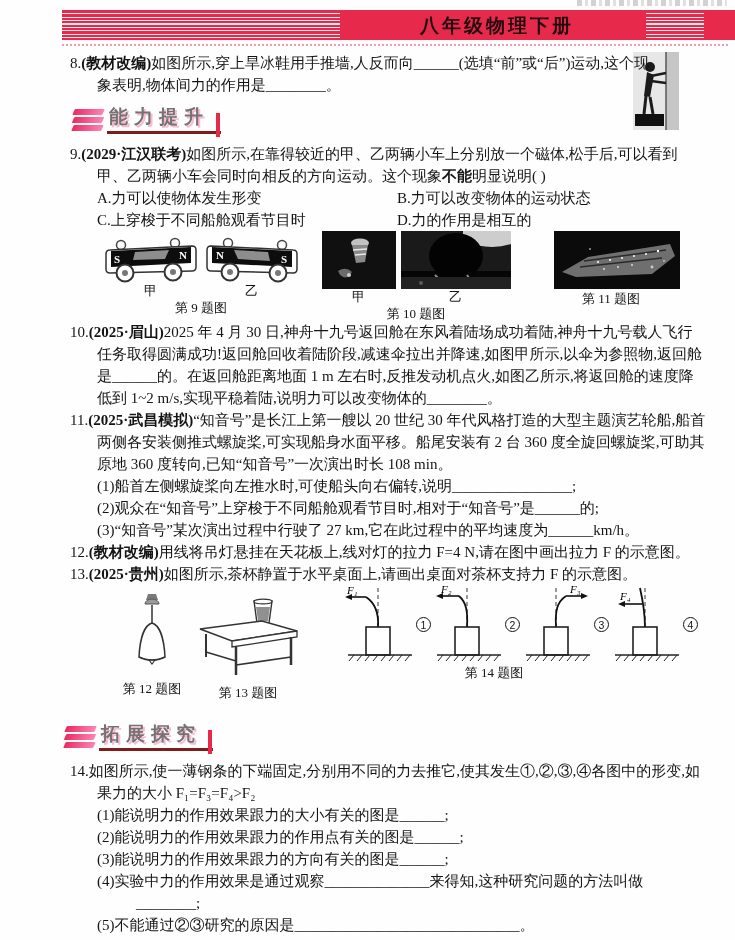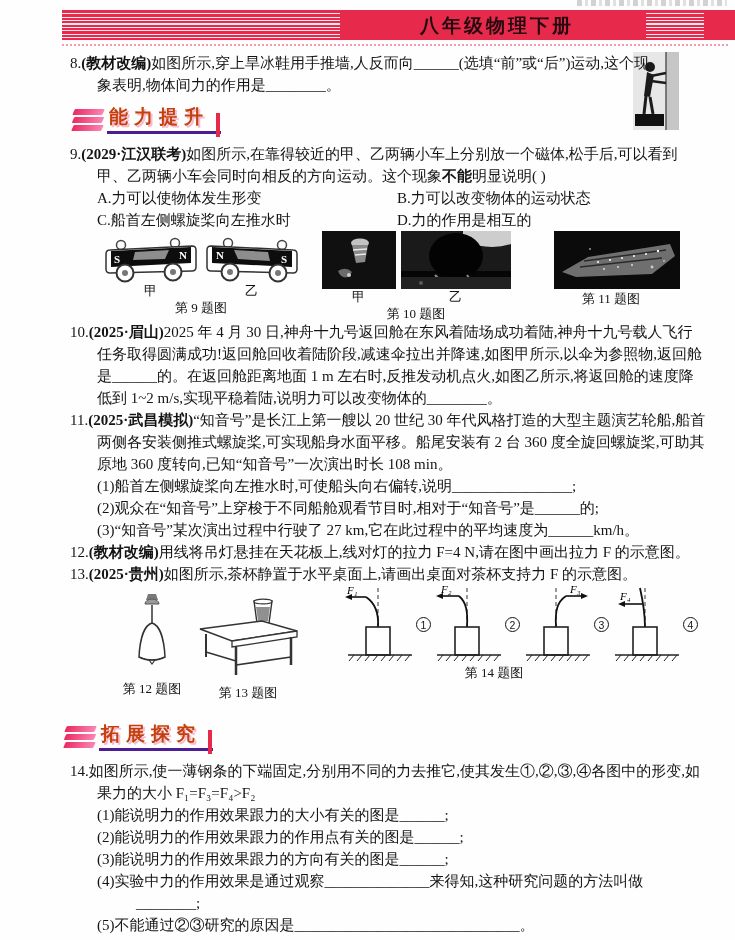--- a/index.html
+++ b/index.html
@@ -40,22 +40,22 @@
   .options { margin-left:27px; display:grid; grid-template-columns:300px auto; }
 
   
   .section-header { margin:7px 0 6px -8px; height:34px; display:flex; align-items:center; }
   .bars { display:inline-flex; flex-direction:column; gap:2px; margin-right:7px; transform:skewX(-24deg); }
   .bars i { display:block; width:30px; height:6px; background:linear-gradient(90deg,#ec2a60,#fa86b5); border-radius:1px; }
   .bars i:nth-child(2){ transform:translateX(3px); }
   .bars i:nth-child(3){ transform:translateX(6px); }
   .section-title {
     font-family:"Liberation Sans","DejaVu Sans",sans-serif; font-weight:bold; font-size:19px;
-    letter-spacing:6px; color:#c2410c; text-shadow:2px 2px 0 rgba(248,128,168,.55);
-    border-bottom:3px solid #4c1d95; padding:0 12px 3px 2px;
+    letter-spacing:6px; color:#737373; text-shadow:2px 2px 0 rgba(248,128,168,.55);
+    border-bottom:3px solid #7f1d1d; padding:0 12px 3px 2px;
   }
   .redbar { width:4px; height:24px; background:#e72a4c; margin-left:-5px; align-self:flex-end; }
 
   
   .figrow { position:relative; }
   .figrow1 { height:90px; }
   .figrow2 { height:128px; }
   .figgroup { position:absolute; text-align:center; }
   .caption { font-size:13px; line-height:16px; margin-top:2px; }
   .fig-flex { display:flex; align-items:flex-end; gap:5px; justify-content:center; }
@@ -114,21 +114,21 @@
       <span class="section-title">能力提升</span>
       <span class="redbar"></span>
     </div>
 
     <div class="q">
       <span class="num">9.</span><span class="tag">(2029·江汉联考)</span><span>如图所示,在靠得较近的甲、乙两辆小车上分别放一个磁体,松手后,可以看到甲、乙两辆小车会同时向相反的方向运动。这个现象</span><span class="emph">不能</span><span>明显说明(    )</span>
     </div>
     <div class="options">
       <span>A.力可以使物体发生形变</span>
       <span>B.力可以改变物体的运动状态</span>
-      <span>C.船首左侧螺旋桨向左推水时</span>
+      <span>C.上穿梭于不同船舱观看节目时</span>
       <span>D.力的作用是相互的</span>
     </div>
 
     <div class="figrow figrow1">
 
       <div class="figgroup" style="left:22px; top:2px; width:218px;">
         <div class="fig-flex">
           <div class="ph">
             <svg width="96" height="50" viewBox="0 0 96 50">
               <circle cx="18" cy="12" r="4.5" fill="none" stroke="#444" stroke-width="1.5"></circle>

